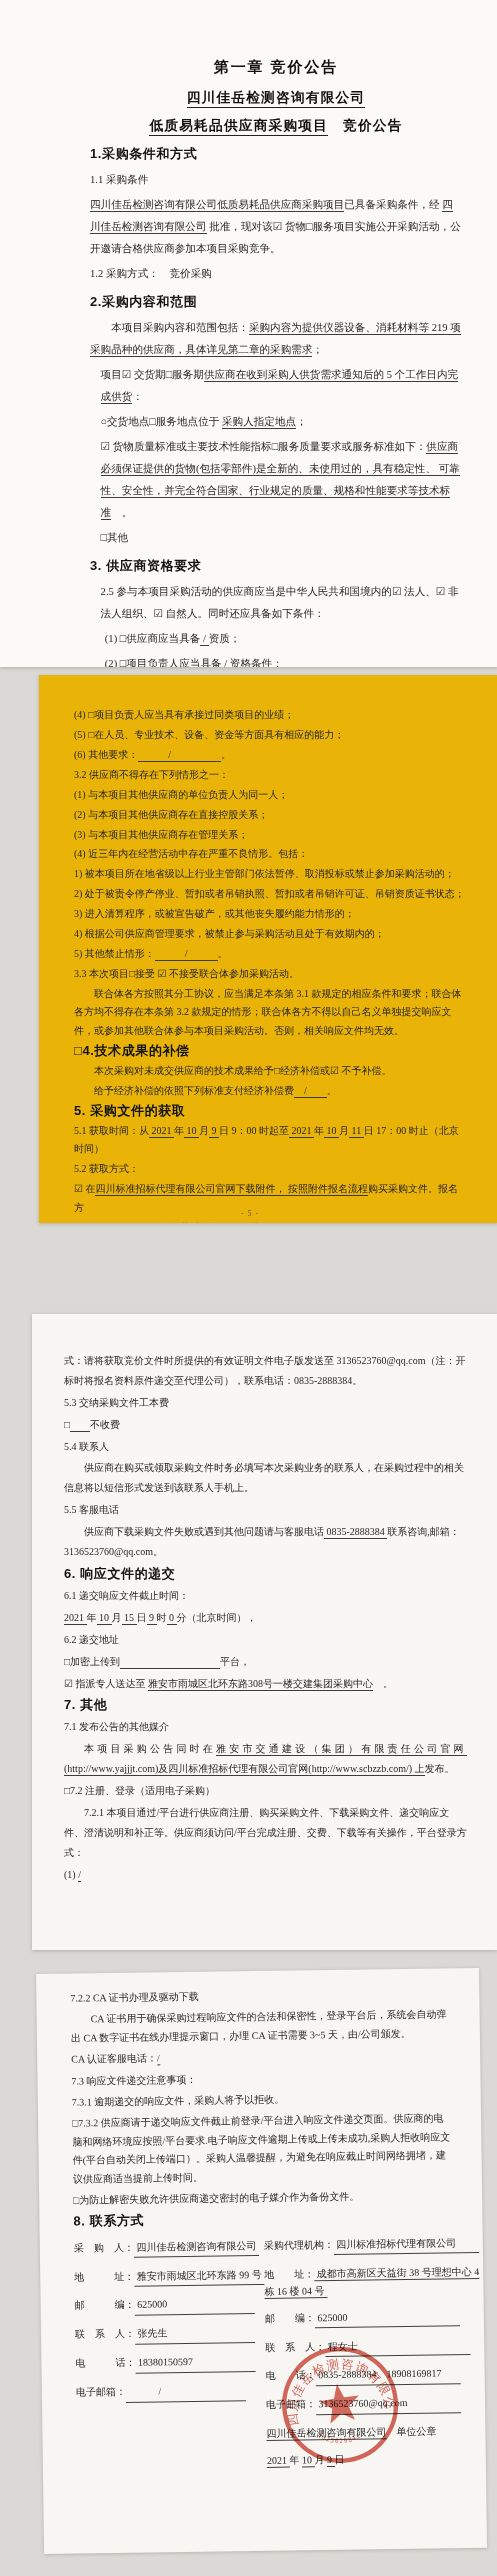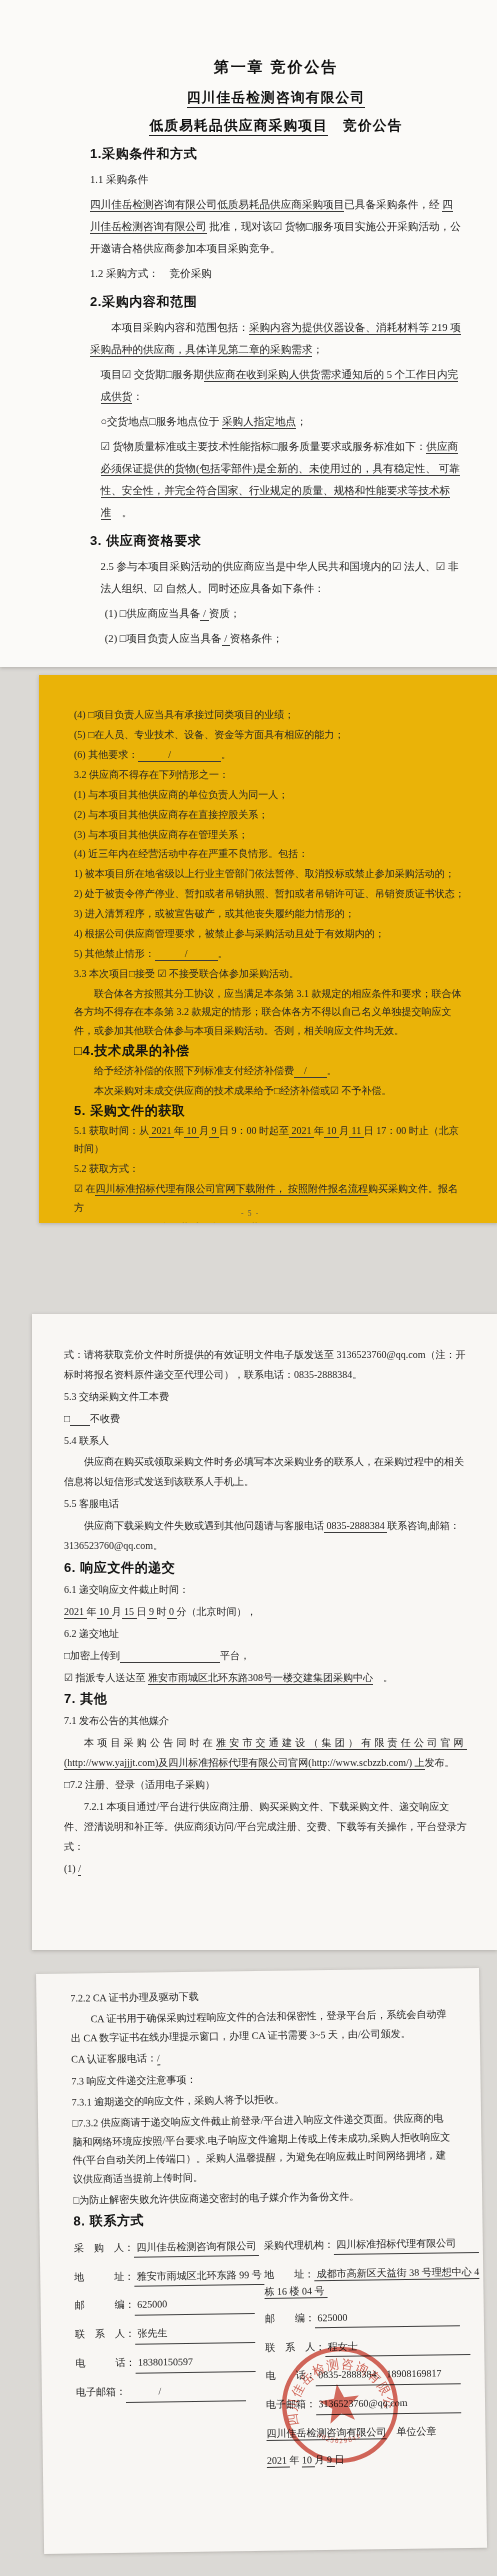--- a/index.html
+++ b/index.html
@@ -13,21 +13,21 @@
     position:absolute;background:#faf8f5;overflow:hidden;
     box-shadow:0 0.6px 3.7px rgba(70,62,55,.28);
   }
   #page1{top:0;left:0;width:498px;height:667px;background:#fbfaf8;}
   #page2{top:675px;left:39px;width:459px;height:548px;background:#eab308;}
   #page3{top:1314px;left:32px;width:465px;height:636px;background:#f9f7f4;}
   #page4{top:1971px;left:36px;width:443px;height:580px;background:#f8f6f3;transform:rotate(-0.8deg);transform-origin:50% 0;}
   .content{position:relative;}
   #page1 .content{padding:53px 36px 0 90px;font-size:10.6px;}
   #page2 .content{padding:30px 31px 0 35px;font-size:10px;}
-  #page3 .content{padding:29px 30px 0 32px;font-size:10px;}
+  #page3 .content{padding:29px 30px 0 32px;font-size:10px;margin-top:6px;}
   #page4 .content{padding:13.7px 28px 0 34px;font-size:10px;}
   .blk{margin:3.1px 0;}
   #page1 .blk{line-height:22px;}
   #page2 .blk{line-height:18.7px;margin:1.2px 0;}
   #page3 .blk{line-height:20px;margin:1.9px 0;}
   #page4 .blk{line-height:18.7px;margin:2.5px 0;}
   .h{
     font-family:"Liberation Sans","DejaVu Sans",sans-serif;
     font-weight:700;color:#141414;font-size:13px;line-height:21px;
     margin:6.2px 0 3.7px 0;letter-spacing:0.6px;
@@ -67,20 +67,21 @@
     <div class="blk center subtitle"><span class="ub">低质易耗品供应商采购项目</span><span>　竞价公告</span></div>
     <div class="blk h">1.采购条件和方式</div>
     <div class="blk">1.1 采购条件</div>
     <div class="blk"><span class="u">四川佳岳检测咨询有限公司低质易耗品供应商采购项目</span><span>已具备采购条件，经 </span><span class="u">四川佳岳检测咨询有限公司</span><span> 批准，现对该☑ 货物□服务项目实施公开采购活动，公开邀请合格供应商参加本项目采购竞争。</span></div>
     <div class="blk">1.2 采购方式：　竞价采购</div>
     <div class="blk h">2.采购内容和范围</div>
     <div class="blk ind"><span>本项目采购内容和范围包括：</span><span class="u">采购内容为提供仪器设备、消耗材料等 219 项采购品种的供应商，具体详见第二章的采购需求</span><span>；</span></div>
     <div class="blk ind1"><span>项目☑ 交货期□服务期</span><span class="u">供应商在收到采购人供货需求通知后的 5 个工作日内完成供货</span><span>：</span></div>
     <div class="blk ind1"><span>○交货地点□服务地点位于 </span><span class="u">采购人指定地点</span><span>；</span></div>
     <div class="blk ind1"><span>☑ 货物质量标准或主要技术性能指标□服务质量要求或服务标准如下：</span><span class="u">供应商必须保证提供的货物(包括零部件)是全新的、未使用过的，具有稳定性、 可靠性、安全性，并完全符合国家、行业规定的质量、规格和性能要求等技术标准</span><span>　。</span></div>
+    <div class="blk ind1">□其他</div>
     <div class="blk h">3. 供应商资格要求</div>
     <div class="blk ind1">2.5 参与本项目采购活动的供应商应当是中华人民共和国境内的☑ 法人、☑ 非法人组织、☑ 自然人。同时还应具备如下条件：</div>
     <div class="blk li"><span>(1) □供应商应当具备</span><span class="u"> / </span><span>资质；</span></div>
     <div class="blk li"><span>(2) □项目负责人应当具备</span><span class="u">  /  </span><span>资格条件；</span></div>
 
   </div>
 </section>
 
 <section class="page" id="page2">
   <div class="content">
@@ -93,22 +94,22 @@
     <div class="blk li">(3) 与本项目其他供应商存在管理关系；</div>
     <div class="blk li">(4) 近三年内在经营活动中存在严重不良情形。包括：</div>
     <div class="blk li2">1) 被本项目所在地省级以上行业主管部门依法暂停、取消投标或禁止参加采购活动的；</div>
     <div class="blk li2">2) 处于被责令停产停业、暂扣或者吊销执照、暂扣或者吊销许可证、吊销资质证书状态；</div>
     <div class="blk li2">3) 进入清算程序，或被宣告破产，或其他丧失履约能力情形的；</div>
     <div class="blk li2">4) 根据公司供应商管理要求，被禁止参与采购活动且处于有效期内的；</div>
     <div class="blk li2"><span>5) 其他禁止情形：</span><span class="u">　　　/　　　</span><span>。</span></div>
     <div class="blk">3.3 本次项目□接受 ☑ 不接受联合体参加采购活动。</div>
     <div class="blk ind">联合体各方按照其分工协议，应当满足本条第 3.1 款规定的相应条件和要求；联合体各方均不得存在本条第 3.2 款规定的情形；联合体各方不得以自己名义单独提交响应文件，或参加其他联合体参与本项目采购活动。否则，相关响应文件均无效。</div>
     <div class="blk h">□4.技术成果的补偿</div>
+    <div class="blk ind">本次采购对未成交供应商的技术成果给予□经济补偿或☑ 不予补偿。</div>
     <div class="blk ind"><span>给予经济补偿的依照下列标准支付经济补偿费</span><span class="u">　/　　</span><span>。</span></div>
-    <div class="blk ind">本次采购对未成交供应商的技术成果给予□经济补偿或☑ 不予补偿。</div>
     <div class="blk h">5. 采购文件的获取</div>
     <div class="blk li"><span>5.1 获取时间：从</span><span class="u"> 2021 </span><span>年</span><span class="u"> 10 </span><span>月</span><span class="u"> 9 </span><span>日 9：00 时起至</span><span class="u"> 2021 </span><span>年</span><span class="u"> 10 </span><span>月</span><span class="u"> 11 </span><span>日 17：00 时止（北京时间）</span></div>
     <div class="blk li">5.2 获取方式：</div>
     <div class="blk li"><span>☑ 在</span><span class="u">四川标准招标代理有限公司官网下载附件， 按照附件报名流程</span><span>购买采购文件。报名方</span></div>
     <div class="blk li"><span>□在</span><span class="u">　　　　　　</span><span>平台下载采购文件，下载路径</span><span class="u">　　　　　　　　</span></div>
   </div>
   <div class="pageno">- 5 -</div>
 </section>
 
 <section class="page" id="page3">

